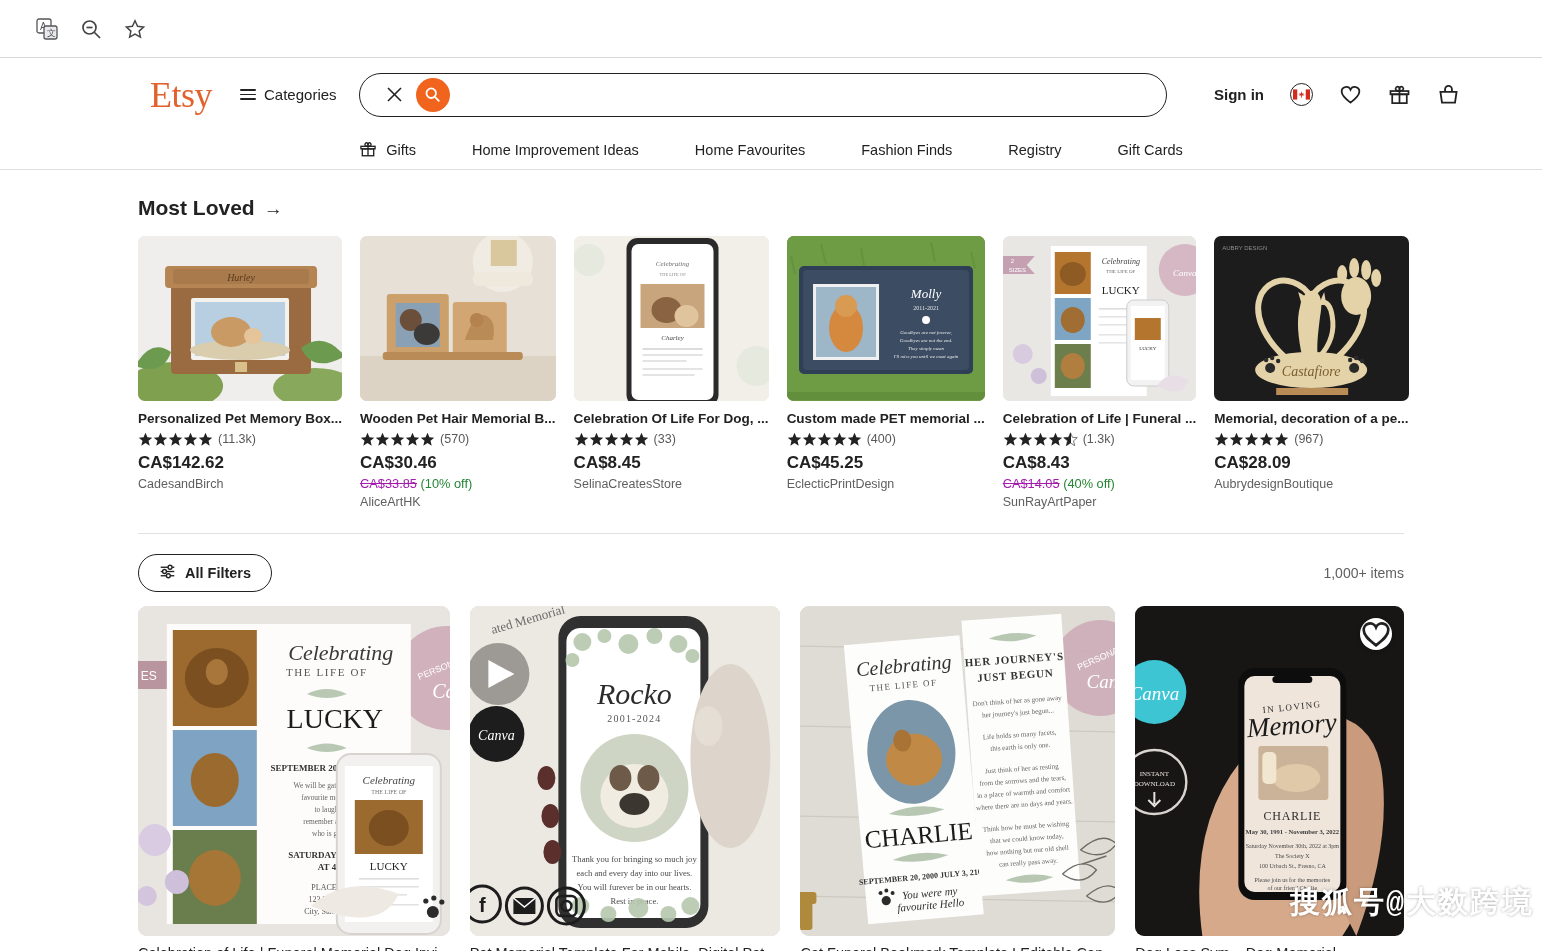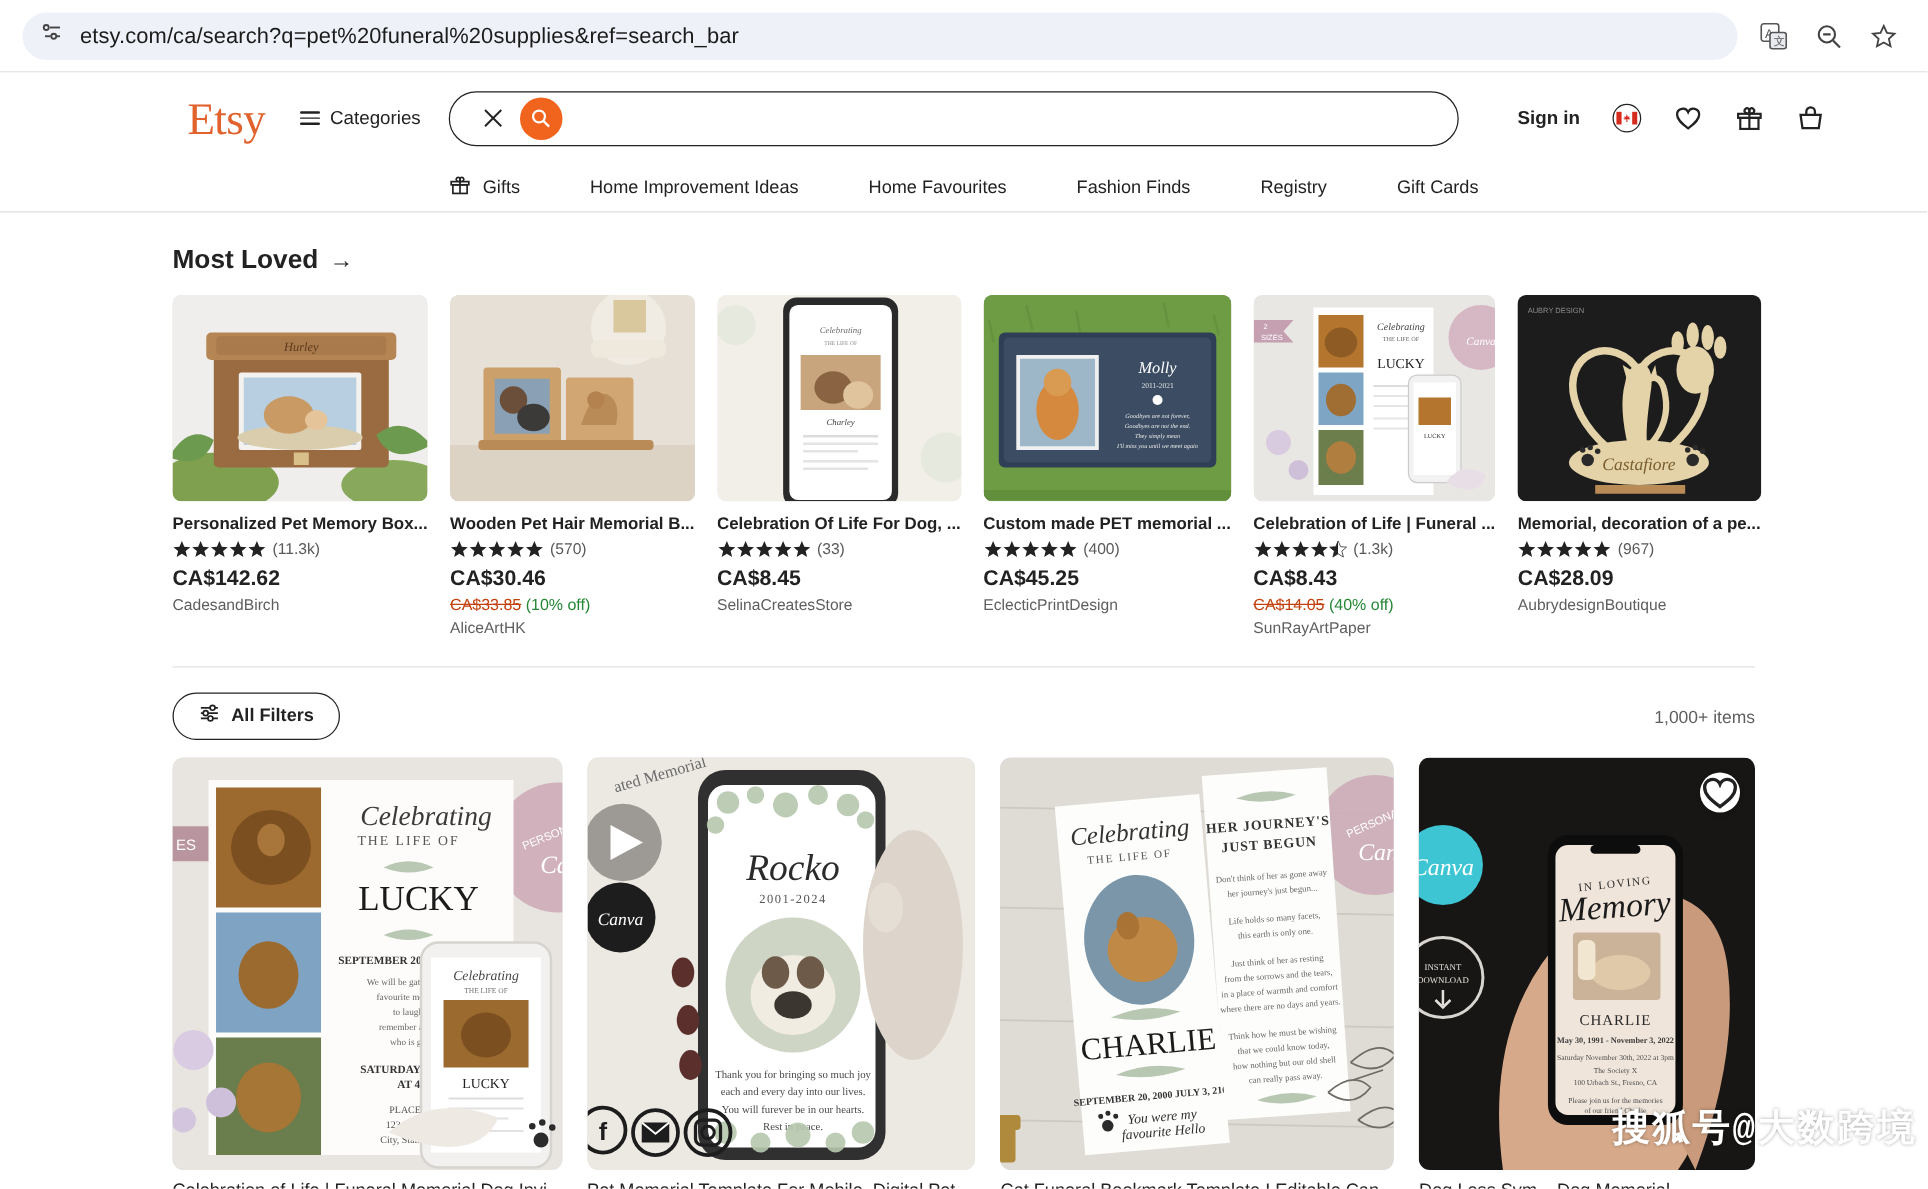--- a/index.html
+++ b/index.html
@@ -165,21 +165,21 @@
   }
   .stars { display:flex; gap:0px; }
   .stars svg { width: 15px; height: 15px; display:block; }
   .rev-count { font-size: 12.5px; color: #595959; }
   .ml-price {
     font-size: 17px; font-weight: bold; color: #222; margin-top: 6px;
   }
   .ml-old {
     font-size: 12.8px; color: #258635; margin-top: 3px;
   }
-  .ml-old s { color: #c2410c; }
+  .ml-old s { color: #a21caf; }
   .ml-shop {
     font-size: 12.5px; color: #5f5f5f; margin-top: 4px;
   }
   .ml-divider {
     height: 1px; background: #e1e1e1;
     margin: 24px 18px 0 18px;
   }
 
   
   .filter-row {
@@ -230,32 +230,20 @@
     text-shadow: 0 0 3px rgba(0,0,0,.35);
     z-index: 30;
     white-space: nowrap;
     pointer-events: none;
   }
 </style>
 </head>
 <body>
 
 <div class="browser-bar">
-  <div class="url-pill">
-    <span>
-      <svg width="20" height="20" viewBox="0 0 20 20" fill="none" stroke="#444" stroke-width="1.5">
-        <circle cx="5" cy="6" r="2"></circle>
-          <line x1="8" y1="6" x2="16" y2="6"></line>
-        <circle cx="11" cy="13" r="2"></circle>
-          <line x1="4" y1="13" x2="8.5" y2="13"></line>
-          <line x1="13.5" y1="13" x2="16" y2="13"></line>
-      </svg>
-    </span>
-    <span class="url-text">etsy.com/ca/search?q=pet%20funeral%20supplies&amp;ref=search_bar</span>
-  </div>
   <div class="chrome-icons">
     <span class="ci">
       <svg width="22" height="22" viewBox="0 0 22 22">
         <rect x="1" y="1" width="14" height="14" rx="2" fill="none" stroke="#555" stroke-width="1.3"></rect>
         <text x="4" y="12" font-size="10" font-family="Liberation Sans" fill="#555">A</text>
         <rect x="8" y="8" width="13" height="13" rx="2" fill="#e8eaf0" stroke="#555" stroke-width="1.3"></rect>
         <text x="11" y="18" font-size="9" font-family="Liberation Sans" fill="#555">文</text>
       </svg>
     </span>
     <span class="ci">

